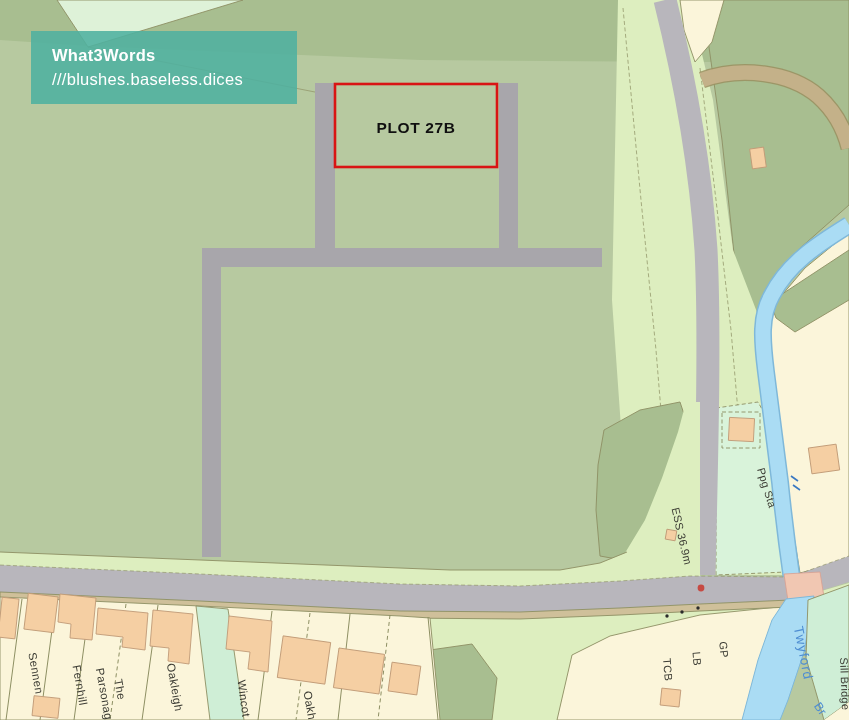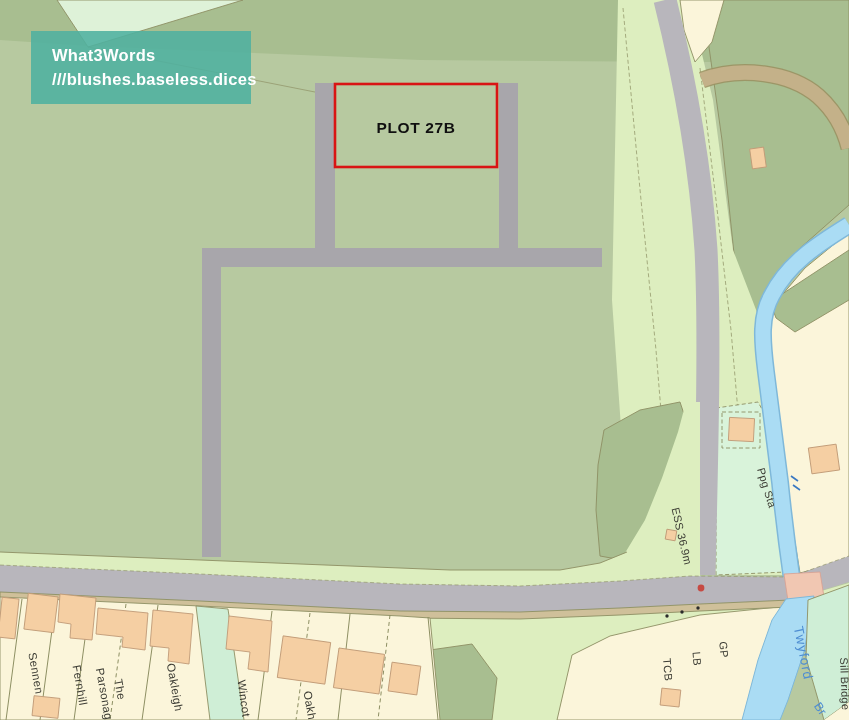--- a/index.html
+++ b/index.html
@@ -6,25 +6,25 @@
   .stage{position:relative;width:849px;height:720px;overflow:hidden;
          font-family:"Liberation Sans",sans-serif;background:#b7c9a0;}
   .stage svg{position:absolute;left:0;top:0;}
   
   .lbl{font-family:"Liberation Sans",sans-serif;font-size:11.5px;fill:#3b3b33;letter-spacing:.4px;}
   .lbl-sm{font-family:"Liberation Sans",sans-serif;font-size:11px;fill:#3b3b33;letter-spacing:.3px;}
   .lbl-blue{font-family:"Liberation Sans",sans-serif;font-size:13.5px;fill:#4e8ed2;letter-spacing:1px;}
   .lbl-blue-sm{font-family:"Liberation Sans",sans-serif;font-size:12px;fill:#4e8ed2;}
   .plot-lbl{font-family:"Liberation Sans",sans-serif;font-size:15.5px;font-weight:bold;fill:#101010;letter-spacing:.6px;}
   
-  .w3w{position:absolute;left:31px;top:31px;width:220px;height:73px;
+  .w3w{position:absolute;left:31px;top:31px;width:266px;height:73px;
        background:rgba(79,177,159,.88);color:#ffffff;box-sizing:border-box;
        padding:12px 10px 0 21px;}
   .w3w .t1{font-size:16.5px;font-weight:bold;line-height:24px;letter-spacing:.3px;}
-  .w3w .t2{font-size:16.5px;font-weight:bold;line-height:24px;letter-spacing:.3px;}
+  .w3w .t2{font-size:16.5px;font-weight:normal;line-height:24px;letter-spacing:.3px;}
   
   .f-sage{fill:#b7c9a0;} .f-dark{fill:#a8be90;} .f-mintwedge{fill:#def2d8;}
   .f-verge{fill:#ddeebf;} .f-mint{fill:#cfeed6;} .f-mint2{fill:#d9f3da;}
   .f-road{fill:#b8b6bc;} .f-track{fill:#a8a6ab;} .f-yellow{fill:#fbf5da;}
   .f-tan{fill:#f5cfa3;} .f-river{fill:#aadcf4;} .f-bridge{fill:#f1c7b2;}
   .f-path{fill:#cfc09a;}
   .s-olive{stroke:#8d8f63;stroke-width:.9;}
   .dash{stroke-dasharray:4 2.5;}
   .bstroke{stroke:#c09a77;stroke-width:.9;}
 </style>

